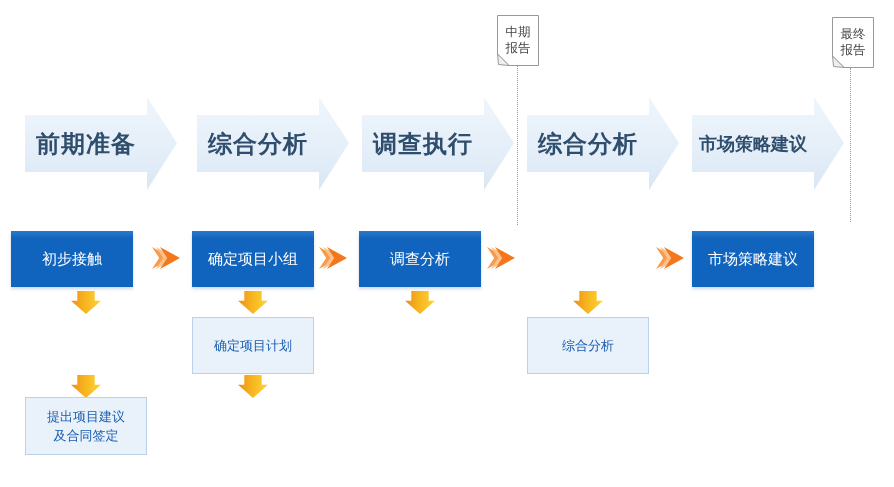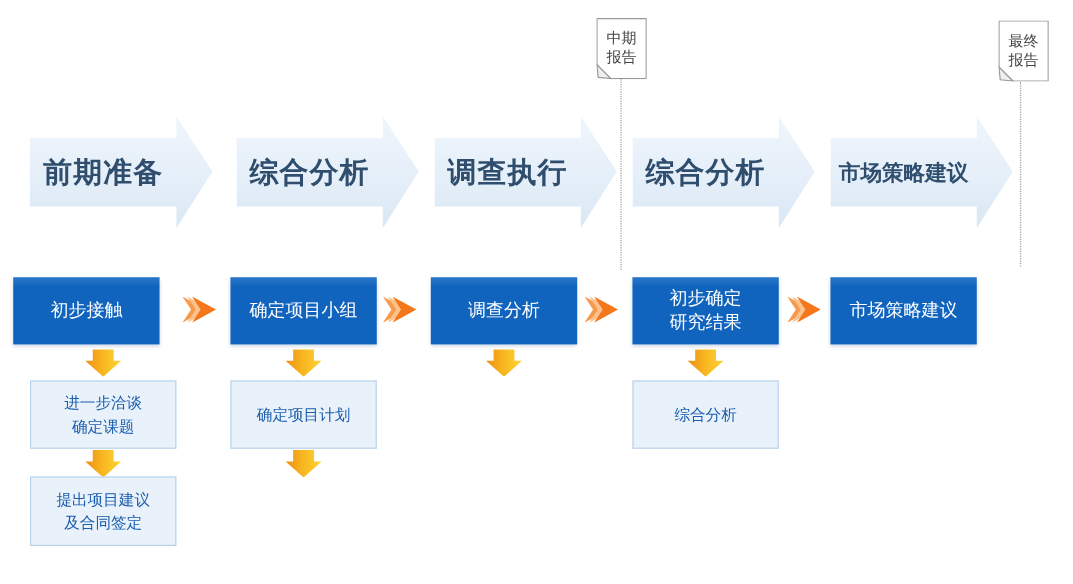--- a/index.html
+++ b/index.html
@@ -95,22 +95,20 @@
   <div class="phase" style="left:527px">
     <span class="lbl">综合分析</span>
   </div>
   <div class="phase small" style="left:692px">
     <span class="lbl">市场策略建议</span>
   </div>
 
   <div class="step" style="left:11px">初步接触</div>
   <div class="step" style="left:192px">确定项目小组</div>
   <div class="step" style="left:359px">调查分析</div>
-  <div class="step" style="left:527px">初步确定
-研究结果</div>
   <div class="step" style="left:692px">市场策略建议</div>
 
   <div class="chev" style="left:152px">
       <i class="c1"></i>
       <i class="c2"></i>
       <i class="c3"></i>
     </div>
   <div class="chev" style="left:319px">
       <i class="c1"></i>
       <i class="c2"></i>
@@ -125,22 +123,20 @@
       <i class="c1"></i>
       <i class="c2"></i>
       <i class="c3"></i>
     </div>
 
   <div class="darr" style="left:71px;top:291px"></div>
   <div class="darr" style="left:238px;top:291px"></div>
   <div class="darr" style="left:405px;top:291px"></div>
   <div class="darr" style="left:573px;top:291px"></div>
 
-  <div class="sub rowA" style="left:25px">进一步洽谈
-确定课题</div>
   <div class="sub rowA" style="left:192px">确定项目计划</div>
   <div class="sub rowA" style="left:527px">综合分析</div>
 
   <div class="darr" style="left:71px;top:375px"></div>
   <div class="darr" style="left:238px;top:375px"></div>
 
   <div class="sub rowB" style="left:25px">提出项目建议
 及合同签定</div>
 
 </div>

